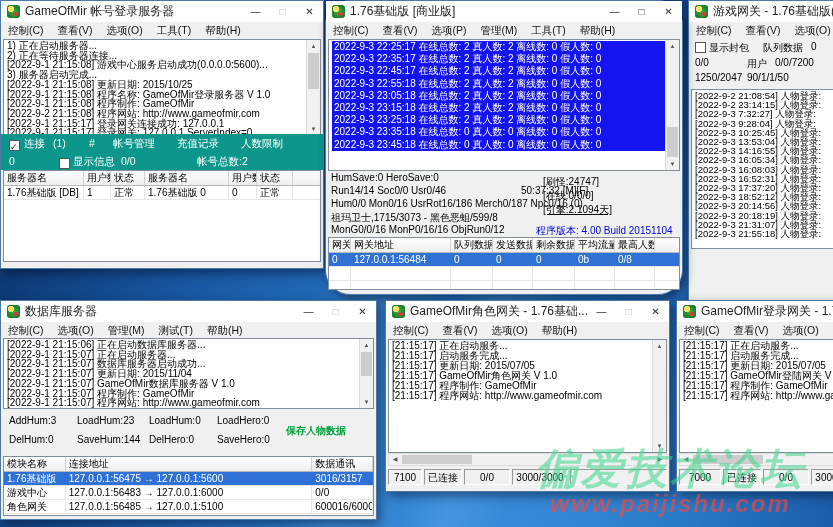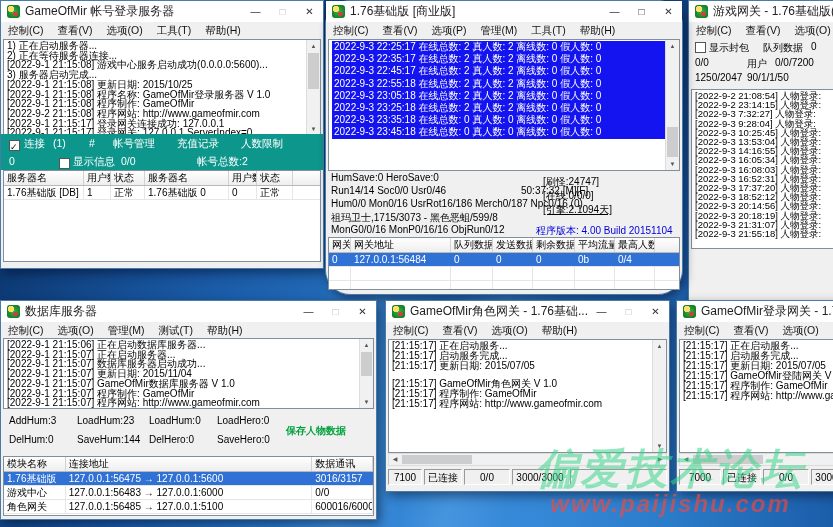--- a/index.html
+++ b/index.html
@@ -177,20 +177,21 @@
         <span class="mi">工具(T)</span>
         <span class="mi">帮助(H)</span>
       </div>
     <div class="logbox" style="left:2px;top:38px;right:2px;height:130px;">
       <div class="loglines bluelines">
           <div class="logline">2022-9-3 22:25:17 在线总数: 2 真人数: 2 离线数: 0 假人数: 0</div>
           <div class="logline">2022-9-3 22:35:17 在线总数: 2 真人数: 2 离线数: 0 假人数: 0</div>
           <div class="logline">2022-9-3 22:45:17 在线总数: 2 真人数: 2 离线数: 0 假人数: 0</div>
           <div class="logline">2022-9-3 22:55:18 在线总数: 2 真人数: 2 离线数: 0 假人数: 0</div>
           <div class="logline">2022-9-3 23:05:18 在线总数: 2 真人数: 2 离线数: 0 假人数: 0</div>
+          <div class="logline">2022-9-3 23:15:18 在线总数: 2 真人数: 2 离线数: 0 假人数: 0</div>
           <div class="logline">2022-9-3 23:25:18 在线总数: 2 真人数: 2 离线数: 0 假人数: 0</div>
           <div class="logline">2022-9-3 23:35:18 在线总数: 0 真人数: 0 离线数: 0 假人数: 0</div>
           <div class="logline">2022-9-3 23:45:18 在线总数: 0 真人数: 0 离线数: 0 假人数: 0</div>
         </div>
       <div class="vsb">
         <span class="sba up">▲</span>
         <span class="sbthumb" style="top:auto;bottom:13px;height:30px;"></span>
         <span class="sba dn">▼</span>
       </div>
     </div>
@@ -216,21 +217,21 @@
           <span>平均流量</span>
           <span>最高人数</span>
         </div>
       <div class="lvrow sel">
         <span>0</span>
         <span>127.0.0.1:56484</span>
         <span>0</span>
         <span>0</span>
         <span>0</span>
         <span>0b</span>
-        <span>0/4</span>
+        <span>0/8</span>
       </div>
       <div class="lvrow">
           <span></span>
           <span></span>
           <span></span>
           <span></span>
           <span></span>
           <span></span>
           <span></span>
         </div>
@@ -373,21 +374,21 @@
         <span class="mi">控制(C)</span>
         <span class="mi">查看(V)</span>
         <span class="mi">选项(O)</span>
         <span class="mi">帮助(H)</span>
       </div>
     <div class="logbox" style="left:2px;top:38px;right:2px;height:112px;">
       <div class="loglines">
           <div class="logline" style="line-height:10px;">[21:15:17] 正在启动服务...</div>
           <div class="logline" style="line-height:10px;">[21:15:17] 启动服务完成...</div>
           <div class="logline" style="line-height:10px;">[21:15:17] 更新日期: 2015/07/05</div>
-          <div class="logline" style="line-height:10px;margin-top:8px;">[21:15:17] GameOfMir角色网关 V 1.0</div>
+          <div class="logline" style="line-height:10px;">[21:15:17] GameOfMir角色网关 V 1.0</div>
           <div class="logline" style="line-height:10px;">[21:15:17] 程序制作: GameOfMir</div>
           <div class="logline" style="line-height:10px;">[21:15:17] 程序网站: http://www.gameofmir.com</div>
         </div>
       <div class="vsb">
         <span class="sba up">▲</span>
         <span class="sba dn">▼</span>
       </div>
     </div>
     <div class="hsb" style="left:2px;right:2px;top:152px;">
       <span class="hba lf">◀</span>

